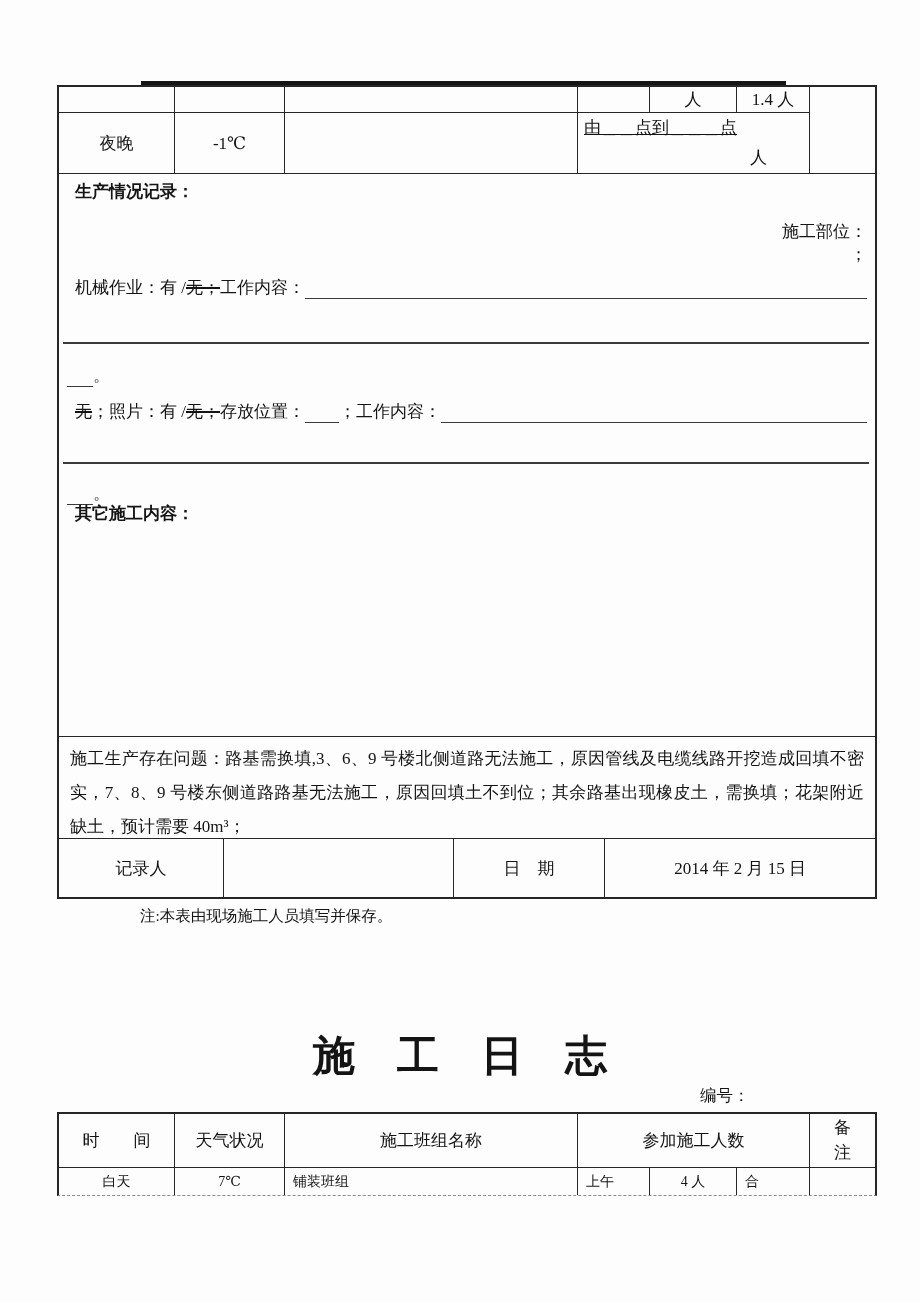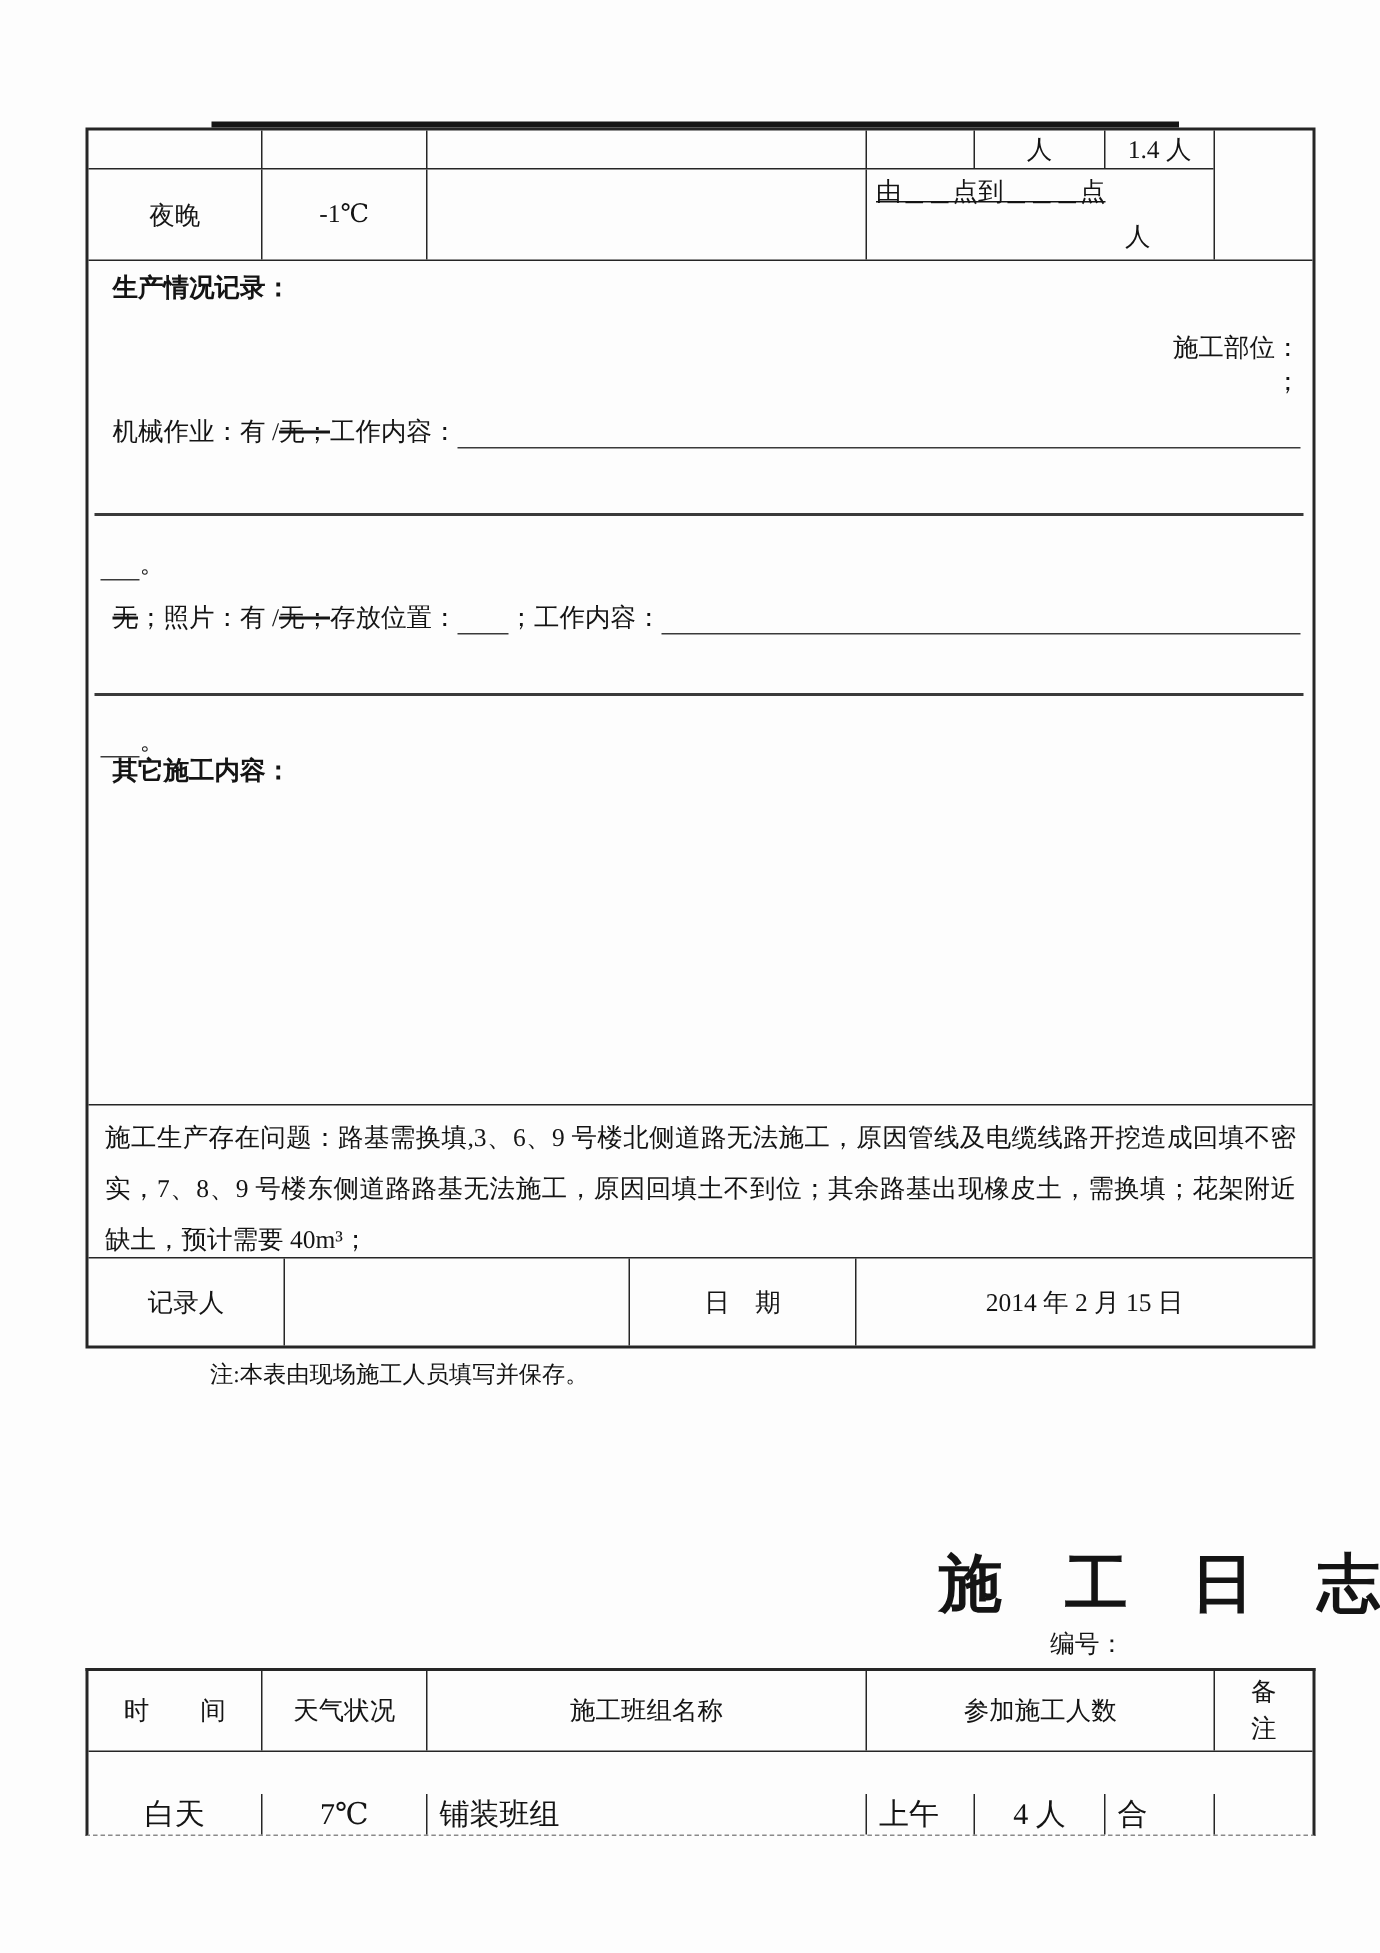--- a/index.html
+++ b/index.html
@@ -48,37 +48,37 @@
 
   
   .problems {
     height:102px; border-bottom:1.5px solid #262626;
     padding:5px 11px 0 11px; font-size:17px; line-height:34px;
     text-align:justify;
   }
 
   
   .recorder { display:flex; height:58px; font-size:17px; }
-  .rc1 { width:131px; } .rc2 { width:230px; } .rc3 { width:151px; } .rc4 { flex:1; }
+  .rc1 { width:165px; } .rc2 { width:230px; } .rc3 { width:151px; } .rc4 { flex:1; }
 
   .note { position:absolute; left:140px; top:906px; font-size:15.5px; }
 
   
   .doc-title {
-    position:absolute; left:0; top:1028px; width:920px; text-align:right;
+    position:absolute; left:0; top:1028px; width:920px; text-align:center;
     font-size:42px; font-weight:bold;
   }
   .serial { position:absolute; left:700px; top:1085px; font-size:16.5px; }
 
   .btable {
     position:absolute; left:57px; top:1112px; width:820px;
     border:2px solid #262626; border-bottom:1.5px dashed #8a8a8a; background:#fdfdfd;
   }
   .bheader { display:flex; height:54px; border-bottom:1.5px solid #262626; font-size:17px; }
-  .bdata { display:flex; height:27px; font-size:20px;margin-top:28px; }
+  .bdata { display:flex; height:27px; font-size:14px; }
   .hc1 { width:116px; } .hc2 { width:110px; } .hc3 { width:293px; } .hc4 { width:232px; } .hc5 { flex:1; }
   .dc1 { width:116px; } .dc2 { width:110px; } .dc3 { width:293px; }
   .dc4 { width:72px; } .dc5 { width:87px; } .dc6 { width:73px; } .dc7 { flex:1; }
   .leftpad { display:flex; align-items:center; padding-left:8px; }
   .remark-wrap { width:1.15em; line-height:1.45; text-align:center; word-break:break-all; }
 </style>
 </head>
 <body>
 
 <div id="page">

